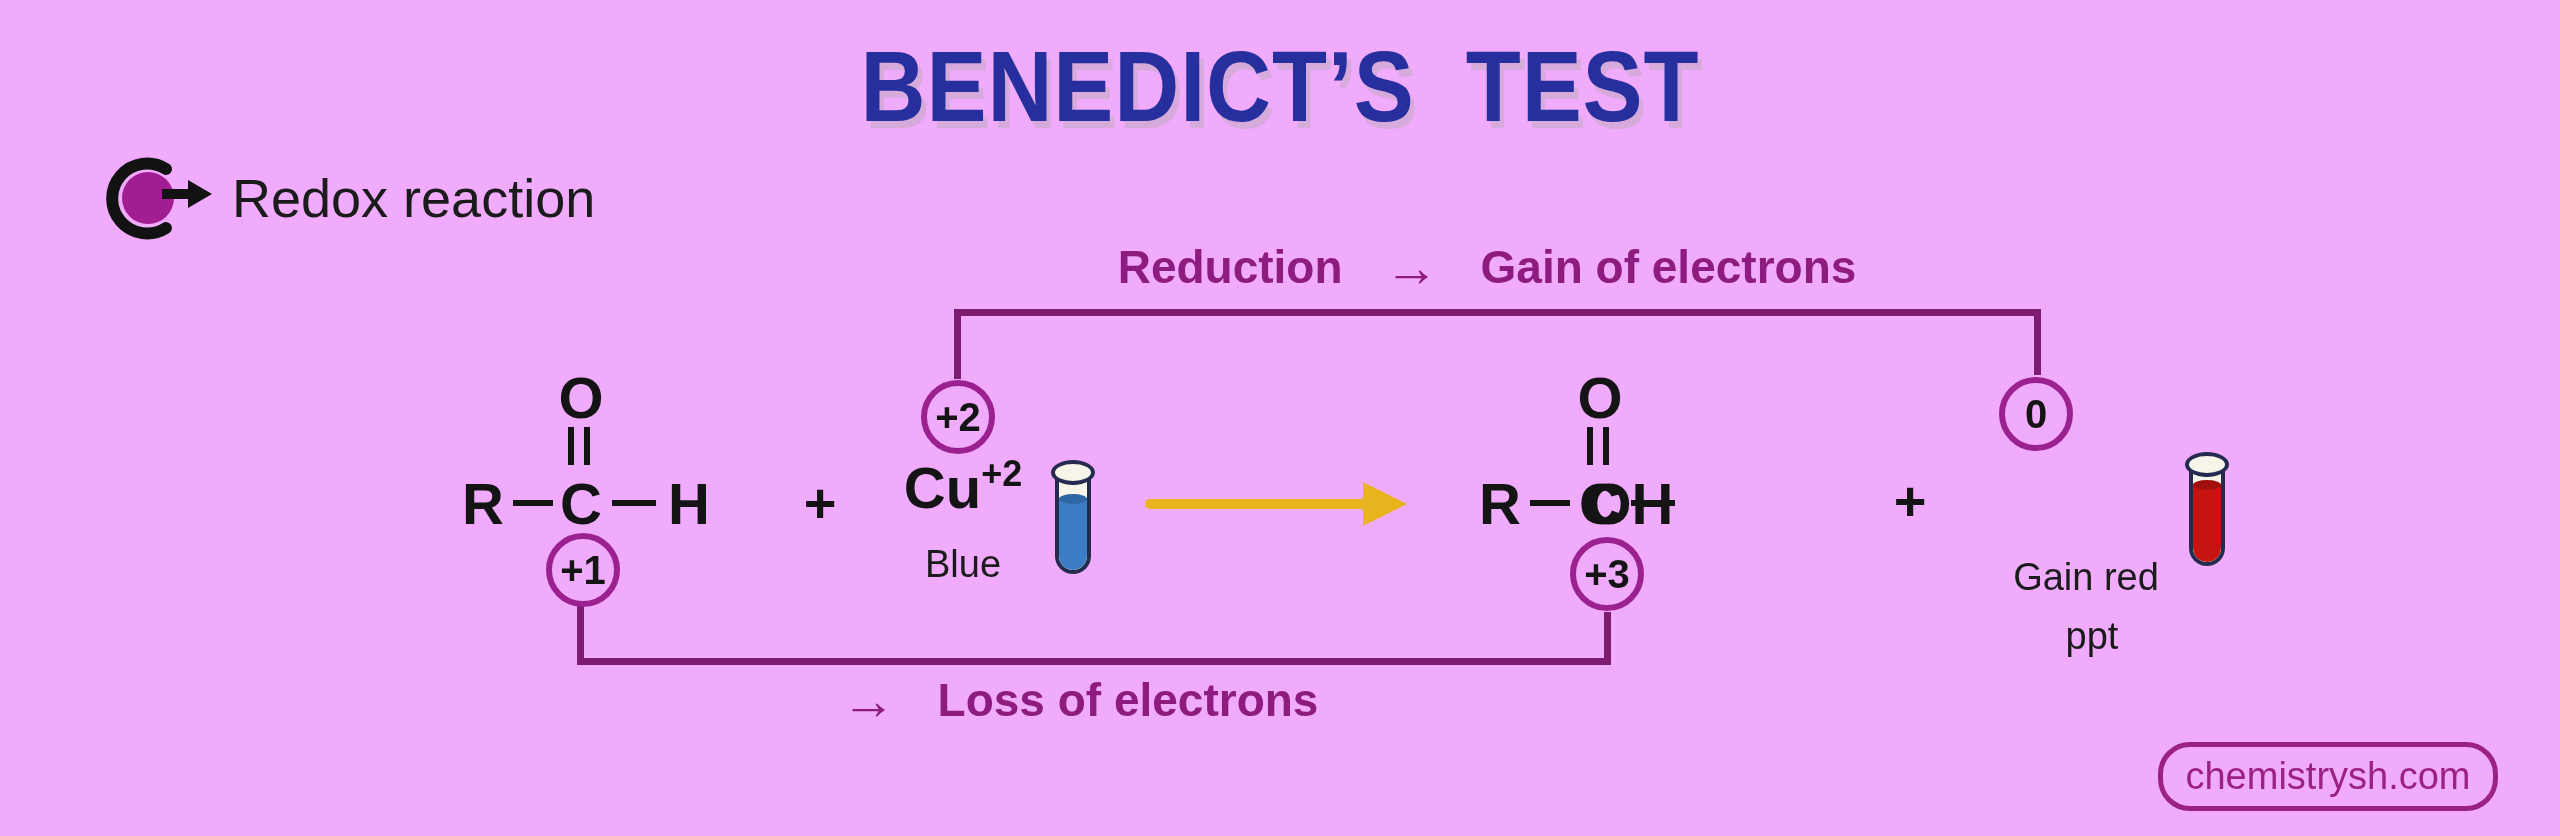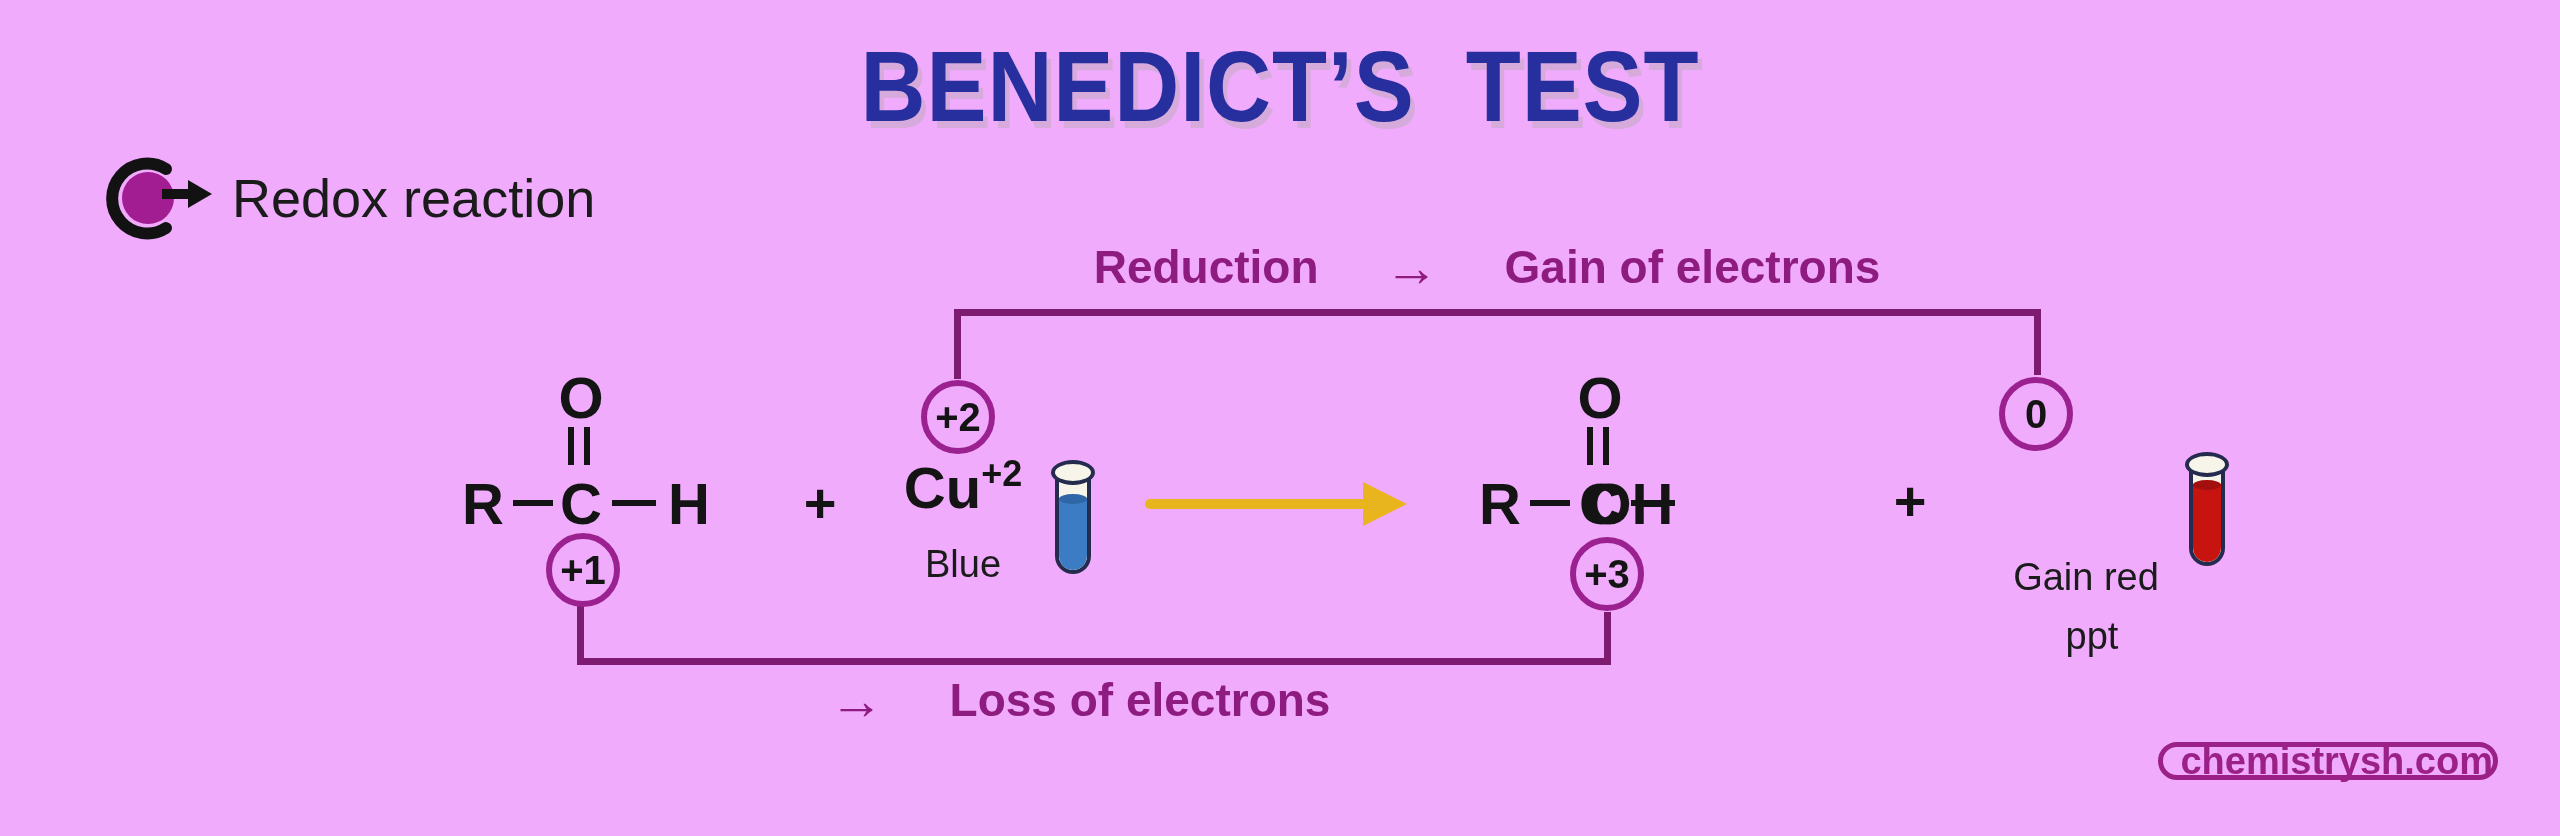--- a/index.html
+++ b/index.html
@@ -21,21 +21,21 @@
   
   .redox-icon{position:absolute;left:100px;top:150px;width:116px;height:98px;}
   .subtitle-text{
     position:absolute;left:232px;top:198px;transform:translateY(-50%);
     font-size:54px;color:#1b1b1b;white-space:nowrap;
   }
 
   
   .label-row{
     position:absolute;transform:translate(-50%,-50%);
-    display:flex;align-items:center;gap:66px;
+    display:flex;align-items:center;gap:42px;
     font-weight:bold;font-size:46px;color:#8e1b80;white-space:nowrap;
   }
   .arrow-glyph{font-size:54px;font-weight:bold;line-height:1;}
 
   
   .bracket{position:absolute;background:#7c1b6f;}
 
   
   .state-badge{
     position:absolute;transform:translate(-50%,-50%);
@@ -89,24 +89,24 @@
   }
   .tube-liquid{position:absolute;left:0;right:0;bottom:0;border-radius:0 0 15px 15px;}
   .liquid-blue{background:#3b7cc4;}
   .liquid-red{background:#c81411;}
   .tube-surface{position:absolute;left:0;right:0;top:-4px;height:10px;border-radius:50%;}
   .surface-blue{background:#2f66a5;}
   .surface-red{background:#a30f0d;}
 
   
   .watermark{
-    position:absolute;left:2158px;top:742px;width:340px;height:38px;
+    position:absolute;left:2158px;top:742px;width:340px;height:69px;
     border:5px solid #9b2189;border-radius:32px;box-sizing:border-box;
-    display:flex;align-items:center;justify-content:flex-end;
-    font-weight:bold;font-size:38px;color:#9b2189;background:transparent;
+    display:flex;align-items:center;justify-content:center;
+    font-weight:normal;font-size:38px;color:#9b2189;background:transparent;
   }
 </style>
 </head>
 <body>
 
 <div class="canvas">
 
   <div class="title">BENEDICT’S TEST</div>
 
   <svg class="redox-icon" viewBox="0 0 116 98">

